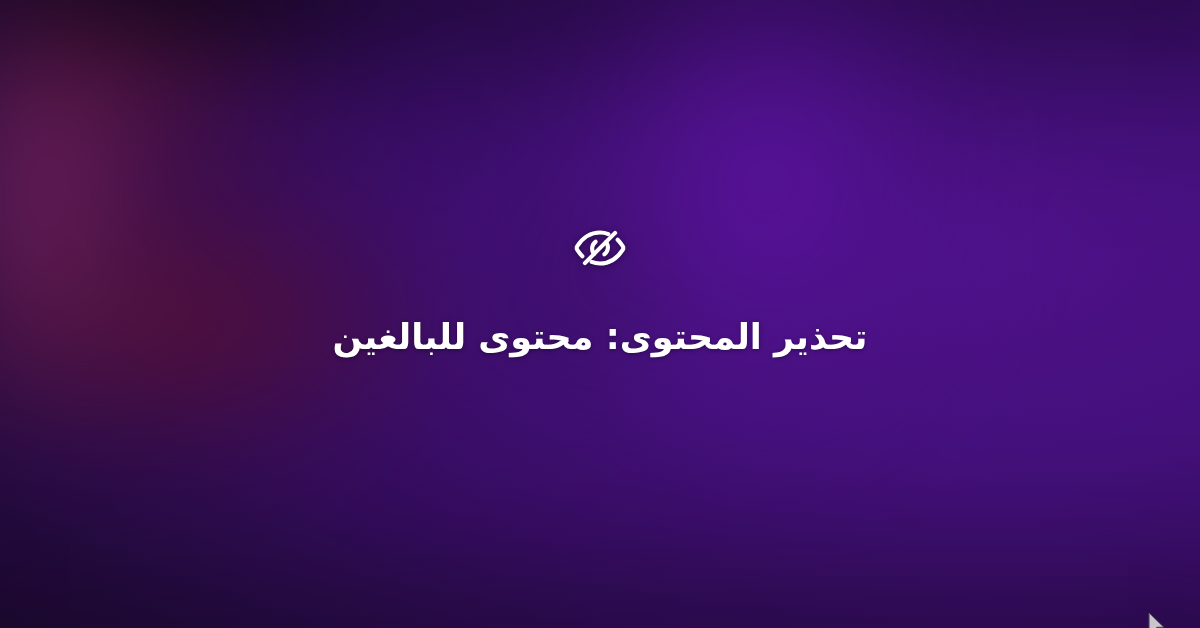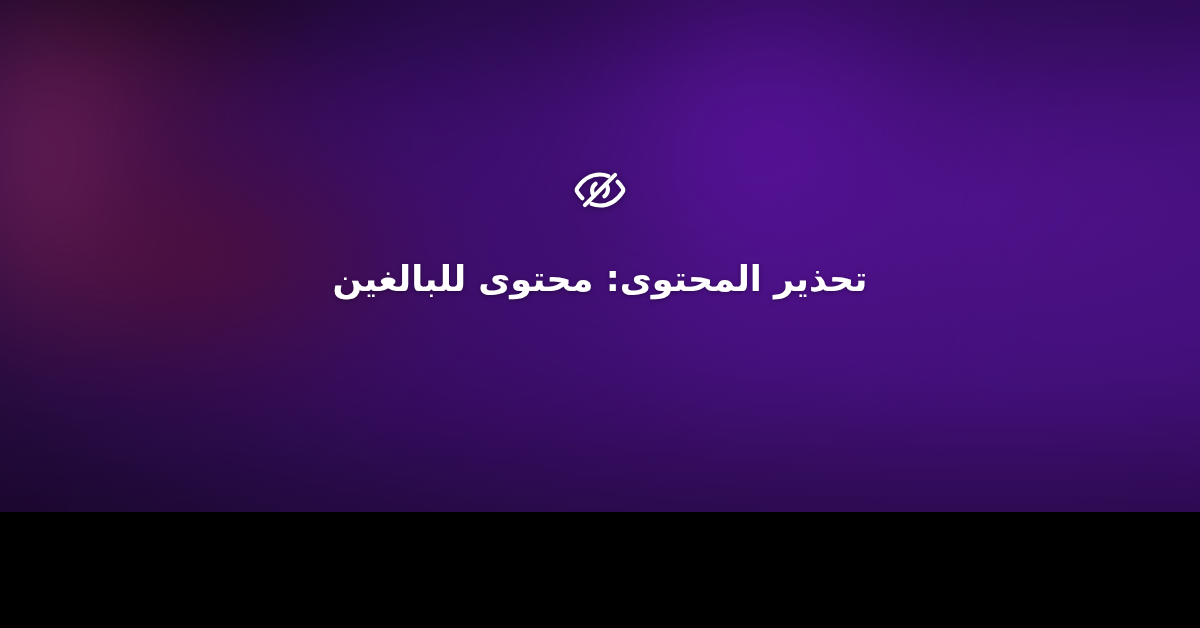--- a/index.html
+++ b/index.html
@@ -8,21 +8,21 @@
     padding: 0;
     background: #000;
   }
   body {
     font-family: "DejaVu Sans", "Liberation Sans", sans-serif;
   }
 
   #screenshot {
     position: relative;
     width: 1200px;
-    height: 512px;
+    height: 628px;
     overflow: hidden;
     background: #1a0512;
     isolation: isolate;
   }
 
   
   .bg-layer {
     position: absolute;
     inset: -80px;
     pointer-events: none;

